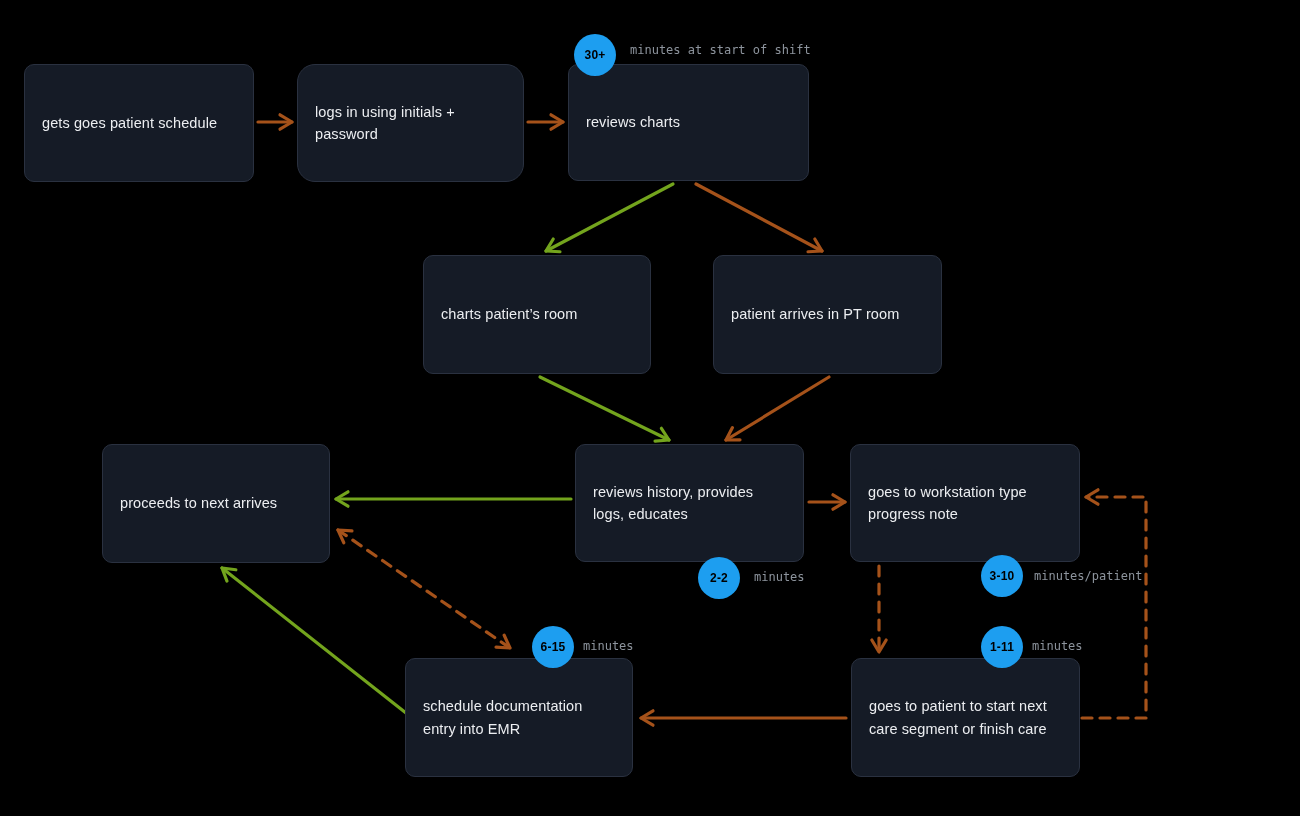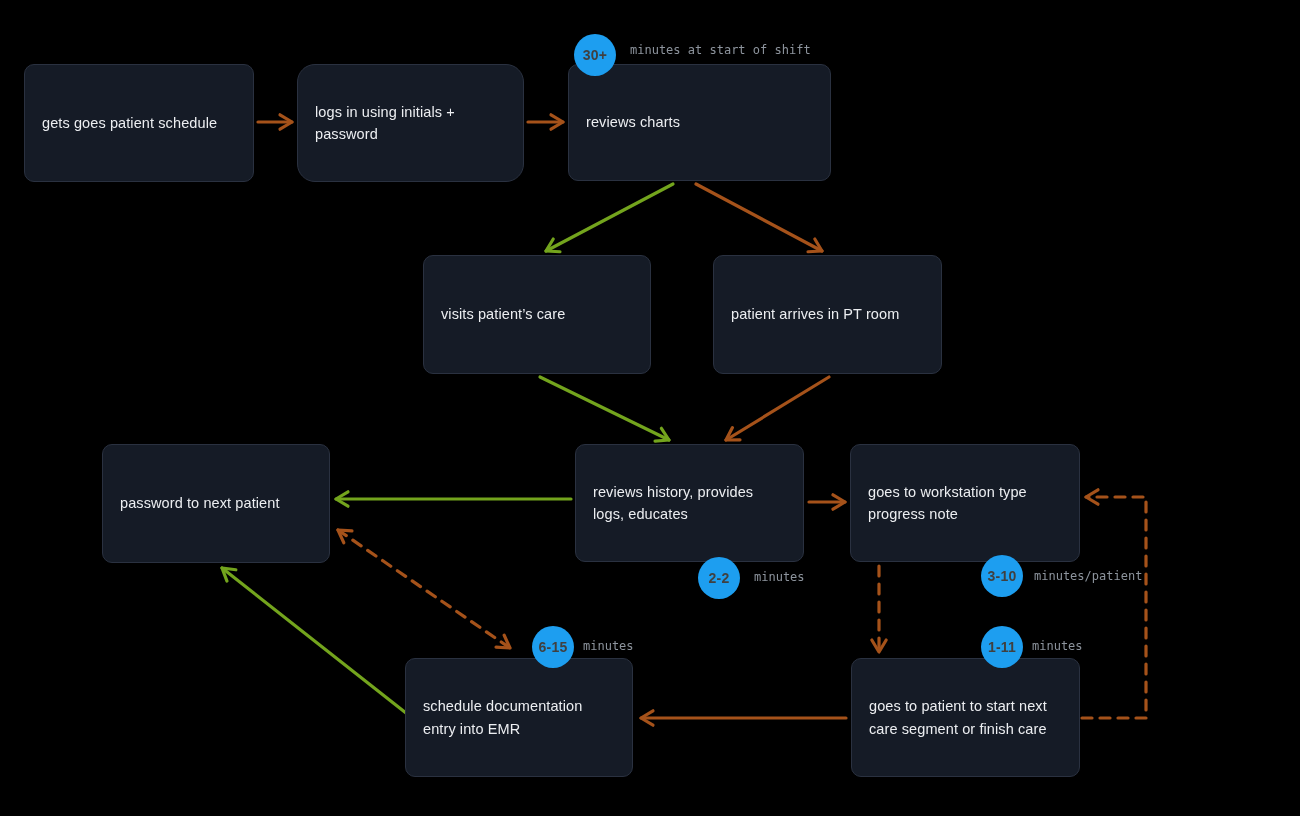--- a/index.html
+++ b/index.html
@@ -12,21 +12,21 @@
     position:absolute;box-sizing:border-box;
     background:var(--node-bg);border:1.5px solid var(--node-border);
     border-radius:10px;display:flex;align-items:center;padding:0 17px;
   }
   .node-label{
     color:var(--node-text);font-size:14.5px;line-height:1.55;letter-spacing:.1px;
   }
   .badge{
     position:absolute;width:42px;height:42px;border-radius:50%;
     background:var(--accent-blue);display:flex;align-items:center;justify-content:center;
-    color:#404040;font-size:14px;font-weight:600;letter-spacing:.2px;
+    color:#000000;font-size:12px;font-weight:600;letter-spacing:.2px;
   }
   .badge-caption{
     position:absolute;font-family:"DejaVu Sans Mono",monospace;
     font-size:12px;color:var(--caption-text);line-height:18px;white-space:nowrap;
   }
 </style>
 </head>
 <body>
 
 <div class="canvas">
@@ -55,34 +55,34 @@
     </svg>
   <div id="node-layer">
   <div class="node" style="left: 24px; top: 64px; width: 230px; height: 118px;">
     <span class="node-label">gets goes patient schedule</span>
   </div>
 
   <div class="node" style="left: 297px; top: 64px; width: 227px; height: 118px; border-radius: 18px;">
     <span class="node-label">logs in using initials + password</span>
   </div>
 
-  <div class="node" style="left: 568px; top: 64px; width: 263px; height: 117px;">
+  <div class="node" style="left: 568px; top: 64px; width: 241px; height: 117px;">
     <span class="node-label">reviews charts</span>
   </div>
 
   <div class="node" style="left: 423px; top: 255px; width: 228px; height: 119px;">
-    <span class="node-label">visits patient’s care</span>
+    <span class="node-label">charts patient’s room</span>
   </div>
 
   <div class="node" style="left: 713px; top: 255px; width: 229px; height: 119px;">
     <span class="node-label">patient arrives in PT room</span>
   </div>
 
   <div class="node" style="left: 102px; top: 444px; width: 228px; height: 119px;">
-    <span class="node-label">password to next patient</span>
+    <span class="node-label">proceeds to next arrives</span>
   </div>
 
   <div class="node" style="left: 575px; top: 444px; width: 229px; height: 118px;">
     <span class="node-label">reviews history, provides logs, educates</span>
   </div>
 
   <div class="node" style="left: 850px; top: 444px; width: 230px; height: 118px;">
     <span class="node-label">goes to workstation type progress note</span>
   </div>
 

